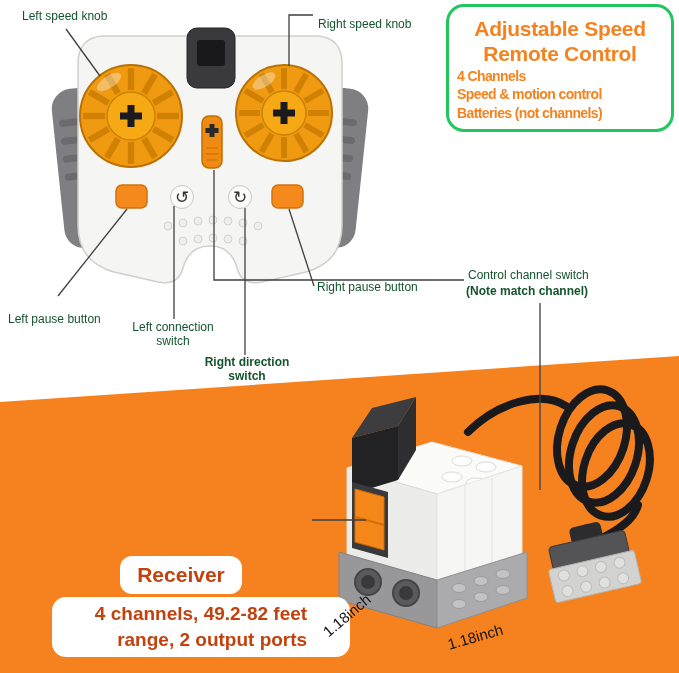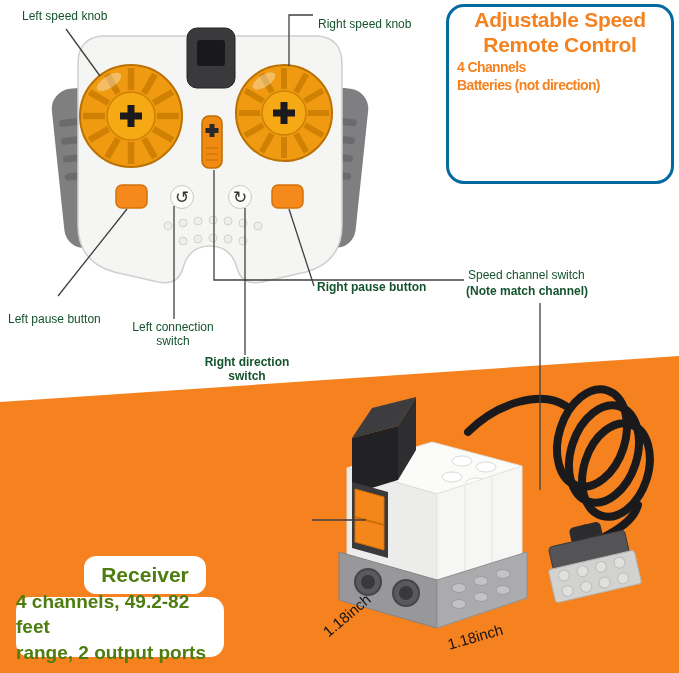--- a/index.html
+++ b/index.html
@@ -8,39 +8,39 @@
     font-family:"Liberation Sans",sans-serif;
   }
   svg.layer{position:absolute;left:0;top:0;}
   .label{
     position:absolute;color:#14532d;font-size:12px;line-height:1.15;
     white-space:pre-line;z-index:5;
   }
   .label.center{text-align:center;}
   .label.bold{font-weight:bold;}
   .info-box{
-    position:absolute;left:446px;top:4px;width:228px;height:180px;box-sizing:border-box;
-    border:3px solid #0369a1;border-radius:18px;background:#ffffff;
-    color:#f5821f;font-weight:bold;padding:1px 6px;z-index:5;
+    position:absolute;left:446px;top:4px;width:228px;height:128px;box-sizing:border-box;
+    border:3px solid #22c55e;border-radius:18px;background:#ffffff;
+    color:#f5821f;font-weight:bold;padding:10px 6px;z-index:5;
   }
   .info-title{font-size:21px;line-height:1.18;text-align:center;letter-spacing:-0.3px;}
   .info-feature{font-size:14px;line-height:1.35;letter-spacing:-0.6px;white-space:nowrap;padding-left:2px;}
   .pill{
-    position:absolute;background:#ffffff;color:#4d7c0f;font-weight:bold;z-index:5;
-    display:flex;align-items:center;justify-content:center;text-align:left;
+    position:absolute;background:#ffffff;color:#c2410c;font-weight:bold;z-index:5;
+    display:flex;align-items:center;justify-content:center;text-align:right;margin-left:36px;
   }
   #receiver-title{left:84px;top:556px;width:122px;height:38px;border-radius:12px;font-size:21px;}
-  #receiver-specs{left:16px;top:597px;width:208px;height:60px;border-radius:14px;font-size:19px;line-height:1.35;white-space:pre-line;}
+  #receiver-specs{left:16px;top:597px;width:298px;height:60px;border-radius:14px;font-size:19px;line-height:1.35;white-space:pre-line;}
   .dim{position:absolute;color:#141414;font-size:15px;z-index:5;transform-origin:left center;}
   #dim-left{left:325px;top:625px;transform:rotate(-40deg);}
   #dim-right{left:448px;top:636px;transform:rotate(-16deg);}
   #lbl-left-speed{left:22px;top:10px;}
   #lbl-right-speed{left:318px;top:6px;margin-top:12px;}
   #lbl-left-pause{left:8px;top:290px;margin-top:23px;}
-  #lbl-right-pause{left:317px;top:281px;font-weight:bold;}
+  #lbl-right-pause{left:317px;top:281px;}
   #lbl-left-dir{left:116px;top:321px;width:114px;}
   #lbl-right-dir{left:190px;top:356px;width:114px;font-weight:bold;}
   #lbl-signal{left:468px;top:269px;}
   #lbl-signal-note{left:466px;top:285px;}
   #lbl-motor{left:134px;top:512px;}
 </style>
 </head>
 <body>
 
 <div class="stage">
@@ -235,28 +235,29 @@
   </svg>
 
   <div class="label" id="lbl-left-speed">Left speed knob</div>
   <div class="label" id="lbl-right-speed">Right speed knob</div>
   <div class="label" id="lbl-left-pause">Left pause button</div>
   <div class="label" id="lbl-right-pause">Right pause button</div>
   <div class="label center" id="lbl-left-dir">Left connection
 switch</div>
   <div class="label center" id="lbl-right-dir">Right direction
 switch</div>
-  <div class="label" id="lbl-signal">Speed channel switch</div>
+  <div class="label" id="lbl-signal">Control channel switch</div>
   <div class="label bold" id="lbl-signal-note">(Note match channel)</div>
 
   <div class="info-box">
     <div class="info-title">Adjustable Speed</div>
     <div class="info-title">Remote Control</div>
     <div class="info-feature">4 Channels</div>
-    <div class="info-feature">Batteries (not direction)</div>
+    <div class="info-feature">Speed &amp; motion control</div>
+    <div class="info-feature">Batteries (not channels)</div>
   </div>
 
   <div class="pill" id="receiver-title">Receiver</div>
   <div class="pill" id="receiver-specs">4 channels, 49.2-82 feet
 range, 2 output ports</div>
 
   <div class="dim" id="dim-left">1.18inch</div>
   <div class="dim" id="dim-right">1.18inch</div>
 
 </div>

